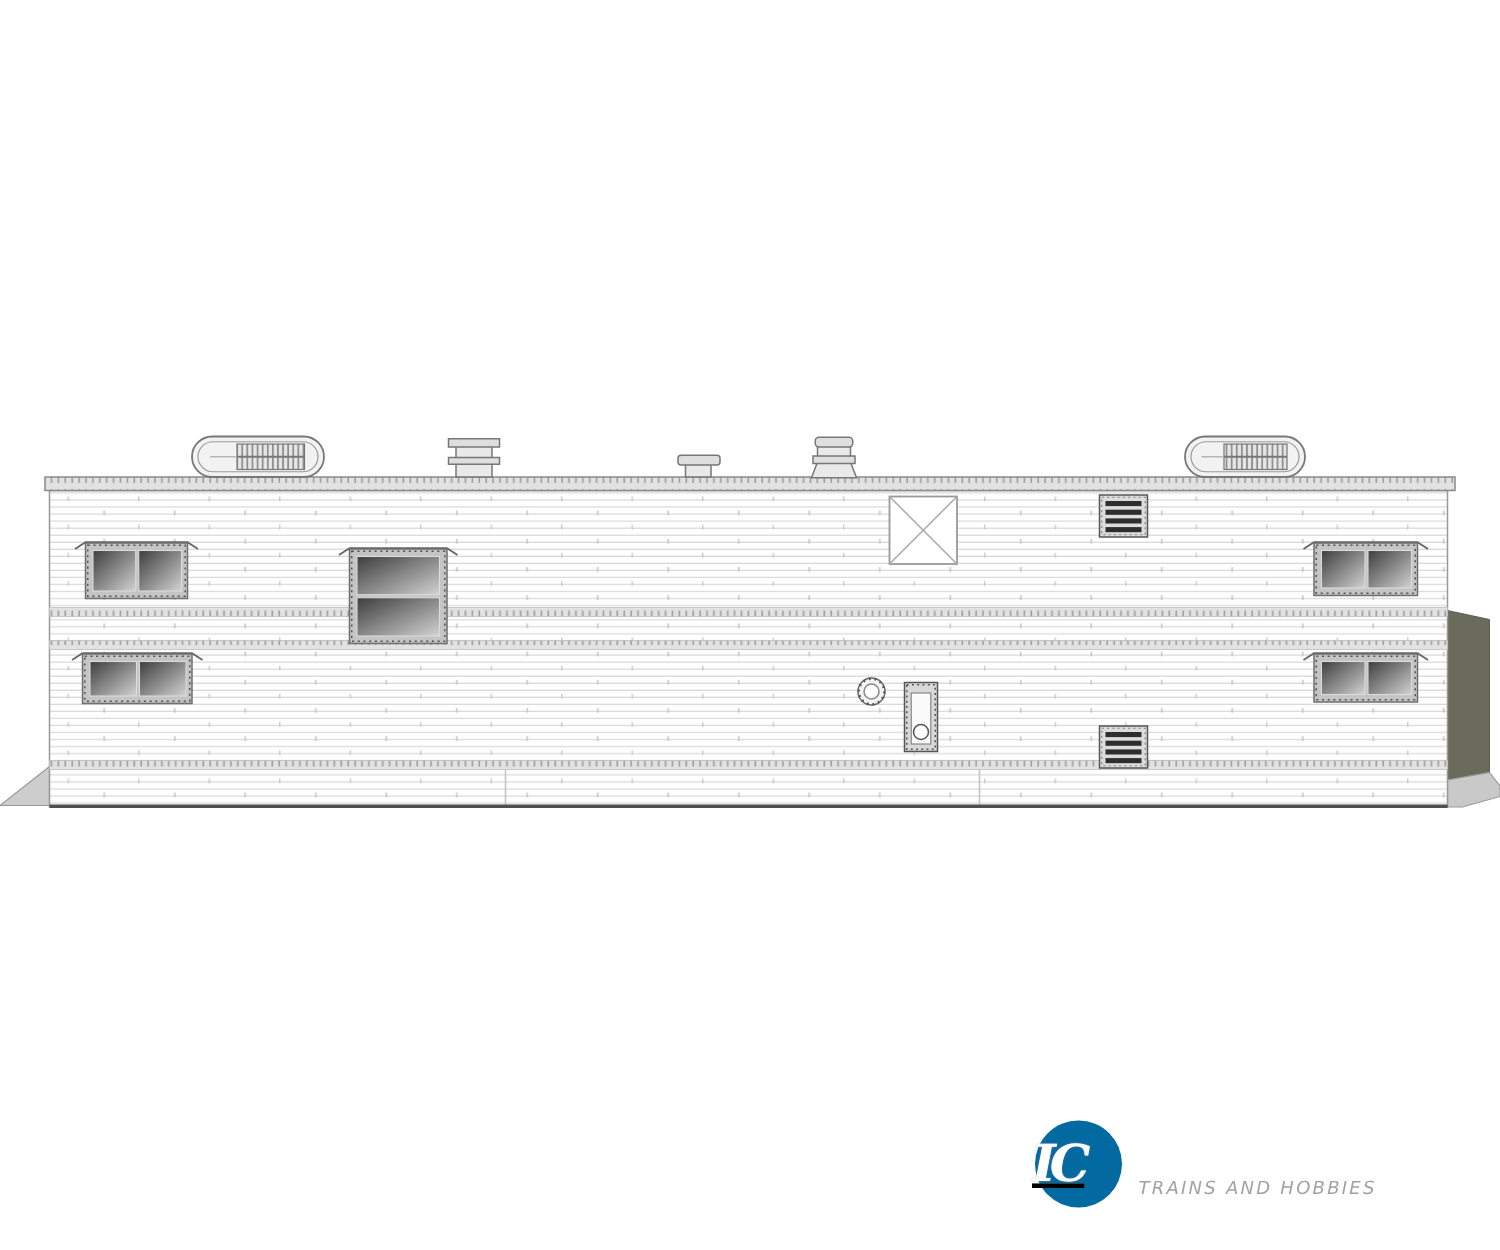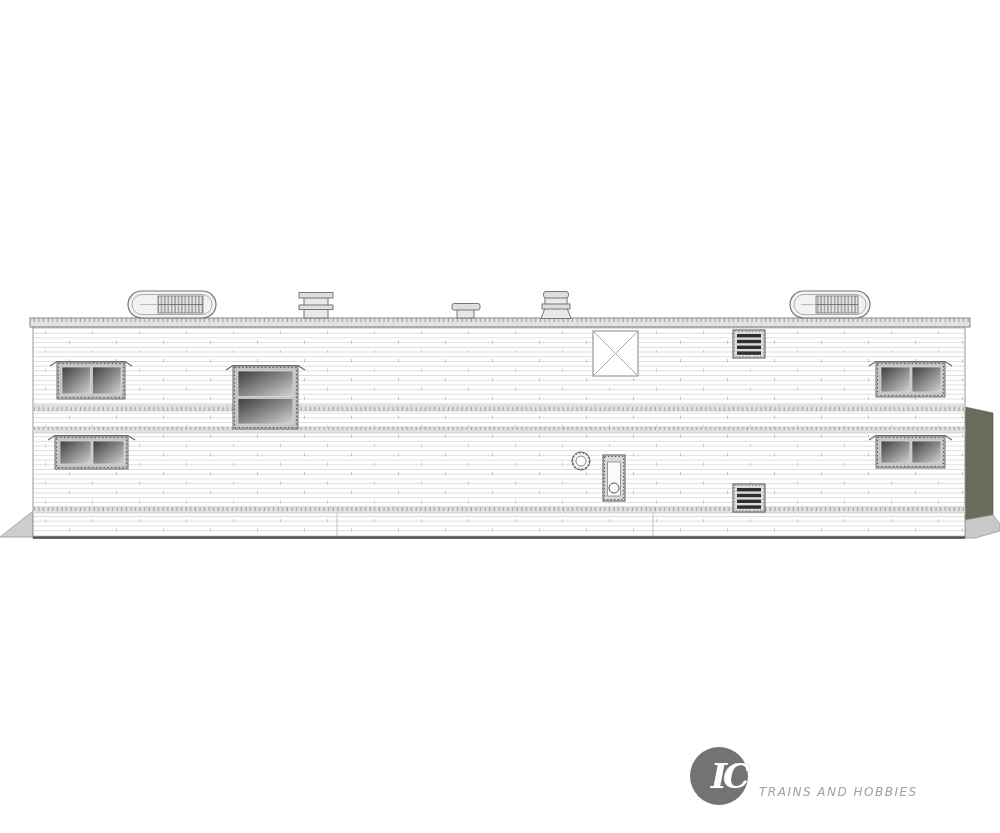--- a/index.html
+++ b/index.html
@@ -11,22 +11,22 @@
     overflow:hidden;
   }
   #drawing{position:absolute;left:0;top:0;}
   
   .logo{
     position:absolute;left:686px;top:742px;width:300px;height:78px;
   }
   .logo-circle{
     position:absolute;left:4px;top:5px;width:58px;height:58px;
     border-radius:50%;
-    background:#737373;
-    display:flex;align-items:center;justify-content:flex-end;
+    background:#0369a1;
+    display:flex;align-items:center;justify-content:flex-start;text-decoration:underline;
   }
   .logo-initials{
     color:#ffffff;
     font-family:"DejaVu Serif", serif;
     font-weight:bold;font-style:italic;
     font-size:34px;line-height:1;
     letter-spacing:-4px;
     transform:translateX(-2px);
     text-shadow:0 0 1px #a5a5a5;
   }

